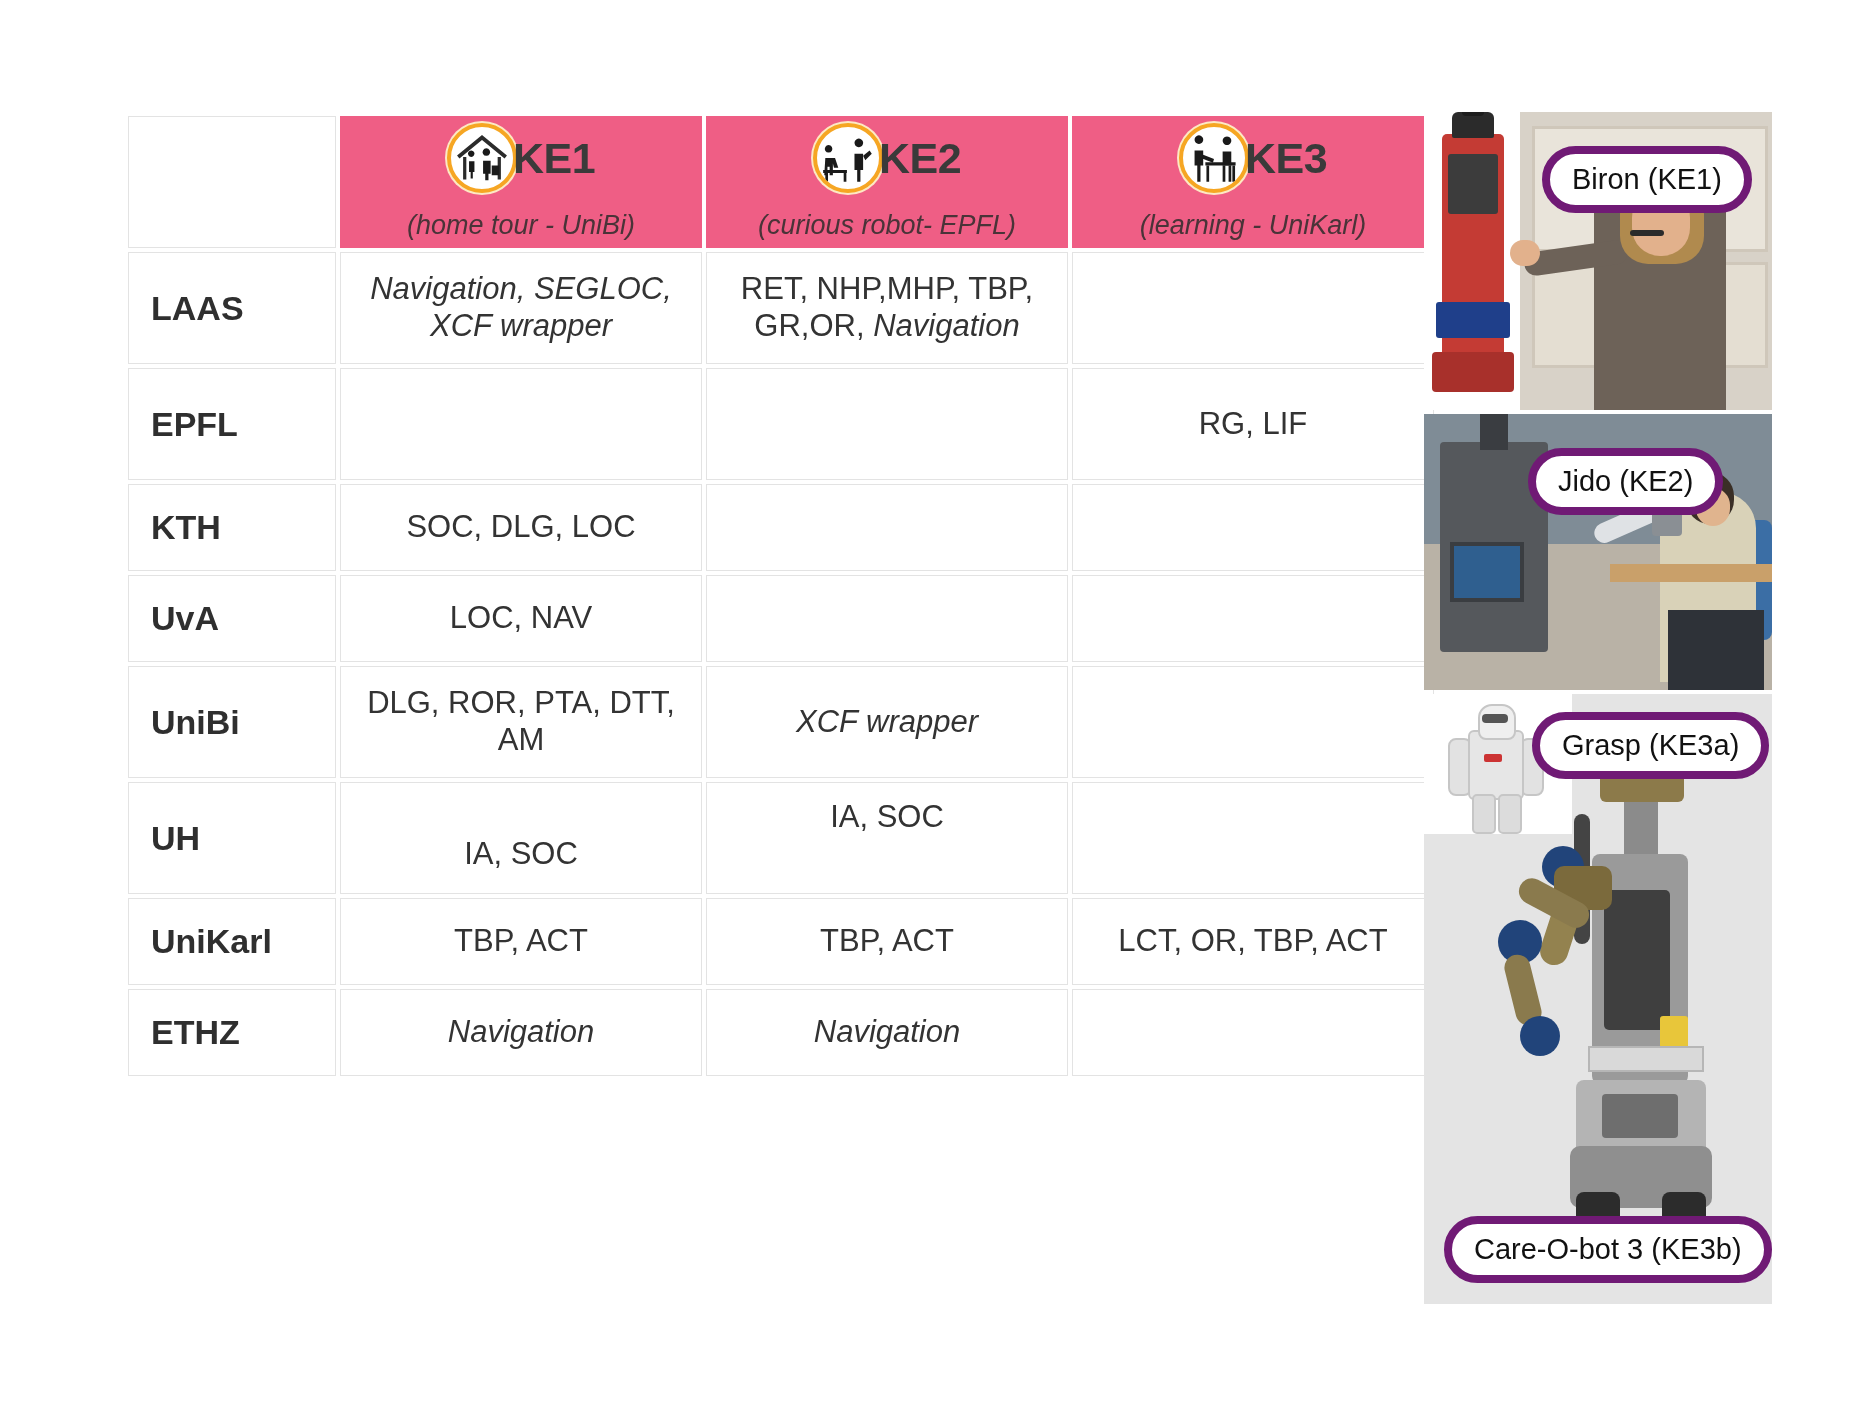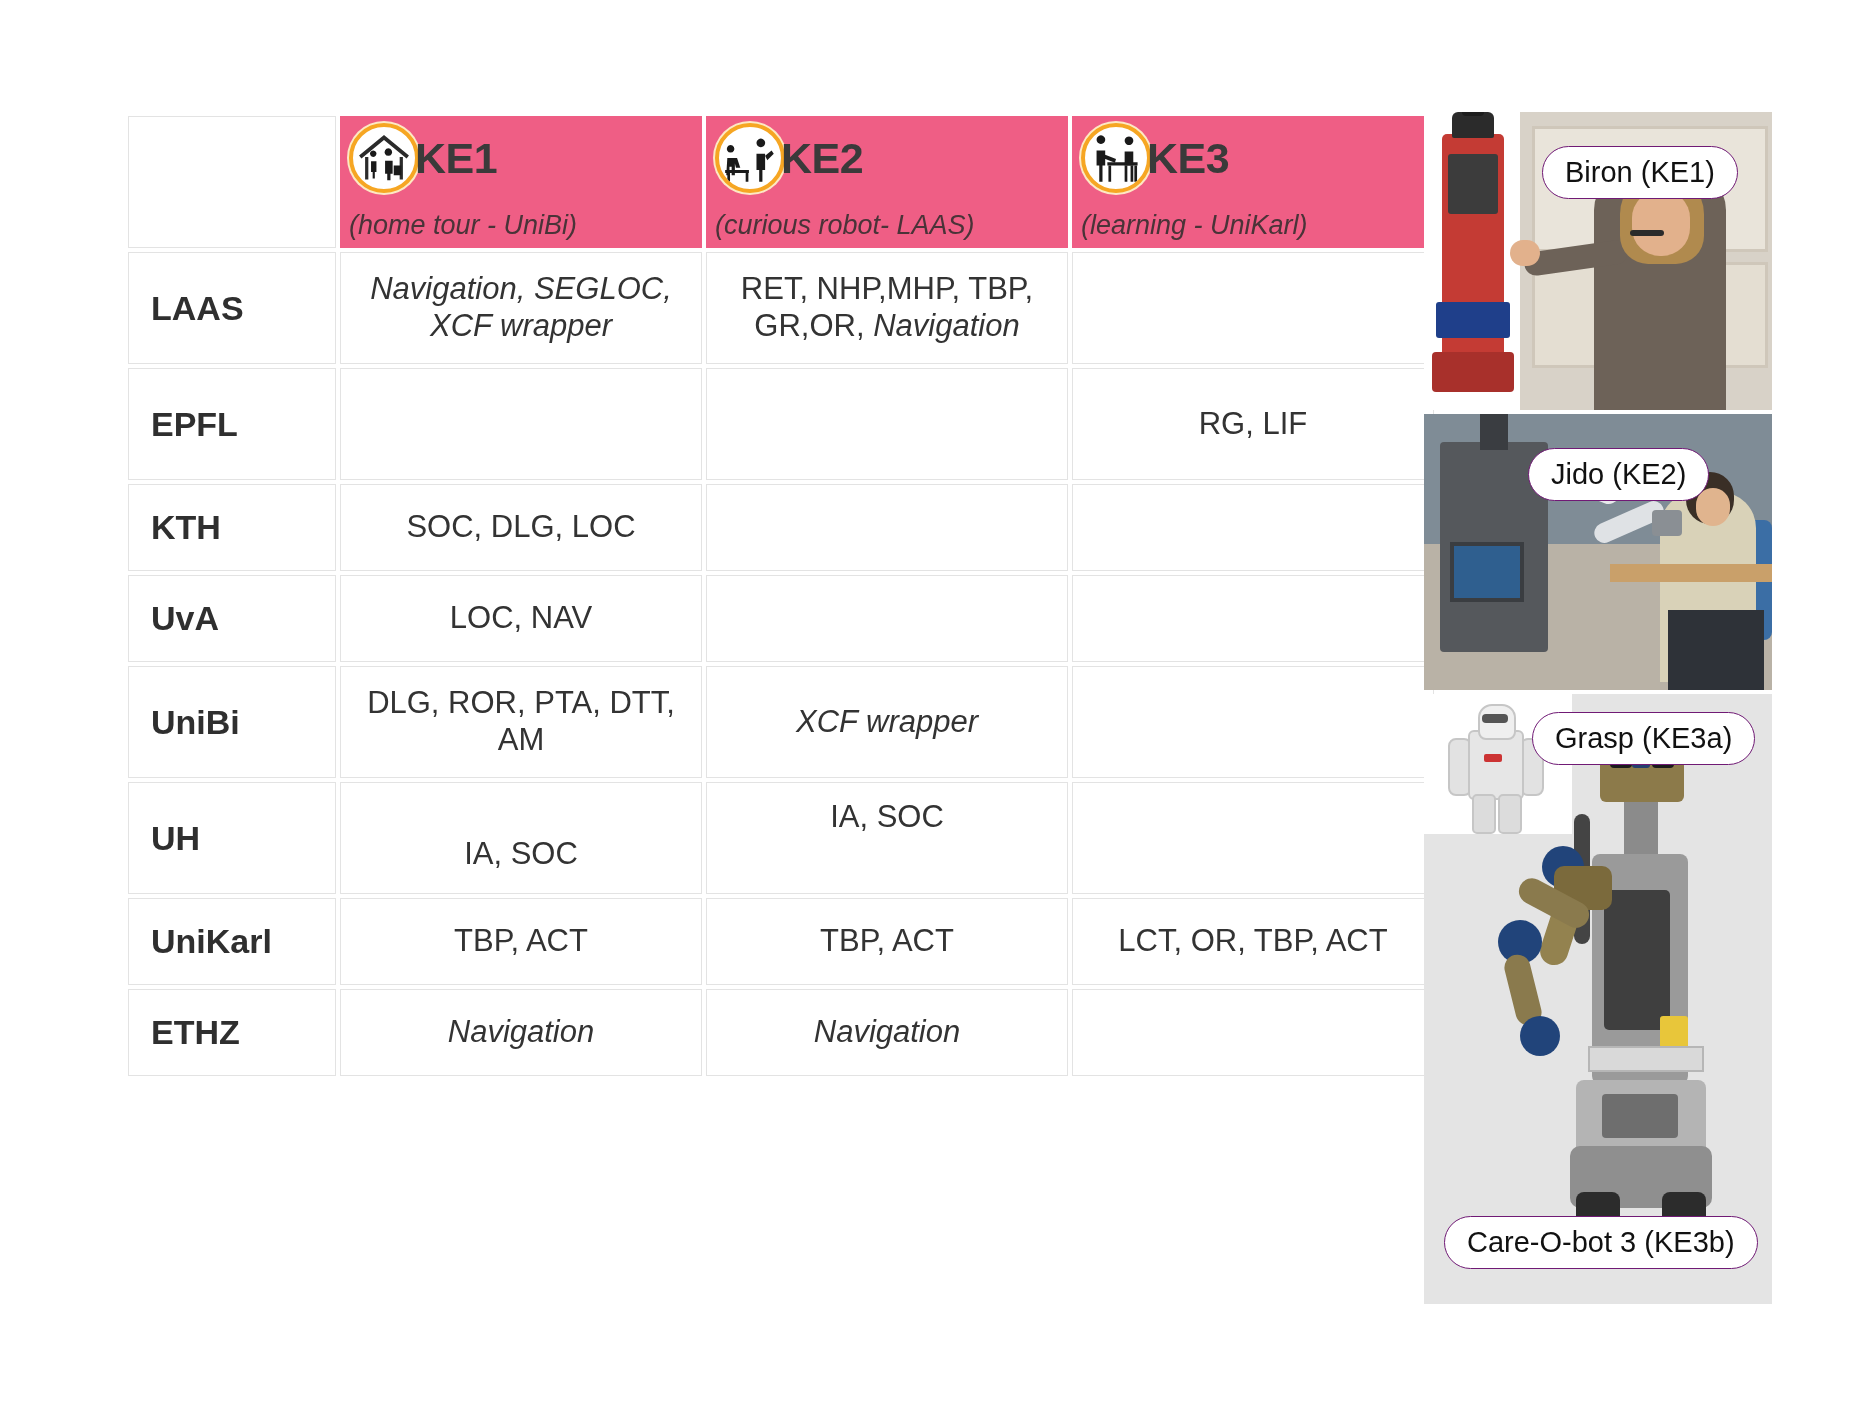--- a/index.html
+++ b/index.html
@@ -53,21 +53,21 @@
   }
   .hdr-ke {
     height: 132px;
     background: #ef5e85 !important;
     border-color: #ef5e85 !important;
     padding: 6px 8px !important;
   }
   .hdr-inner {
     display: flex;
     flex-direction: column;
-    align-items: flex-start;
+    align-items: center;
     justify-content: center;
     gap: 18px;
   }
   .hdr-top {
     display: flex;
     flex-direction: row;
     align-items: center;
     justify-content: center;
     gap: 0px;
   }
@@ -137,21 +137,21 @@
   }
   .photo {
     position: absolute;
     overflow: hidden;
   }
 
   
   .callout {
     position: absolute;
     background: #ffffff;
-    border: 1px solid #701a75;
+    border: 8px solid #701a75;
     border-radius: 34px;
     font-size: 29px;
     color: #111111;
     padding: 9px 22px;
     white-space: nowrap;
     line-height: 1.15;
     z-index: 40;
   }
 
   
@@ -289,21 +289,21 @@
                       <path d="M8 78 h5 v16 h-5 Z"></path>
                       <path d="M42 78 h5 v16 h-5 Z"></path>
                       <path d="M70 30 a8 8 0 1 1 0.1 0 Z"></path>
                       <path d="M62 42 h16 v30 h-5 v22 h-6 v-22 h-5 Z"></path>
                       <path d="M78 46 l12 -10 4 6 -12 12 Z"></path>
                     </g>
                   </svg>
                 </span>
                 <span class="ke-title">KE2</span>
               </div>
-              <div class="ke-sub">(curious robot- LAAS)</div>
+              <div class="ke-sub">(curious robot- EPFL)</div>
             </div>
           </td>
           <td class="hdr-ke">
             <div class="hdr-inner">
               <div class="hdr-top">
                 <span class="ke-icon">
                   <svg viewBox="0 0 100 100" width="54" height="54">
                     <g fill="#1a1a1a">
                       <path d="M22 24 a8 8 0 1 1 0.1 0 Z"></path>
                       <path d="M14 36 h16 v28 h-5 v30 h-6 v-30 h-5 Z"></path>

